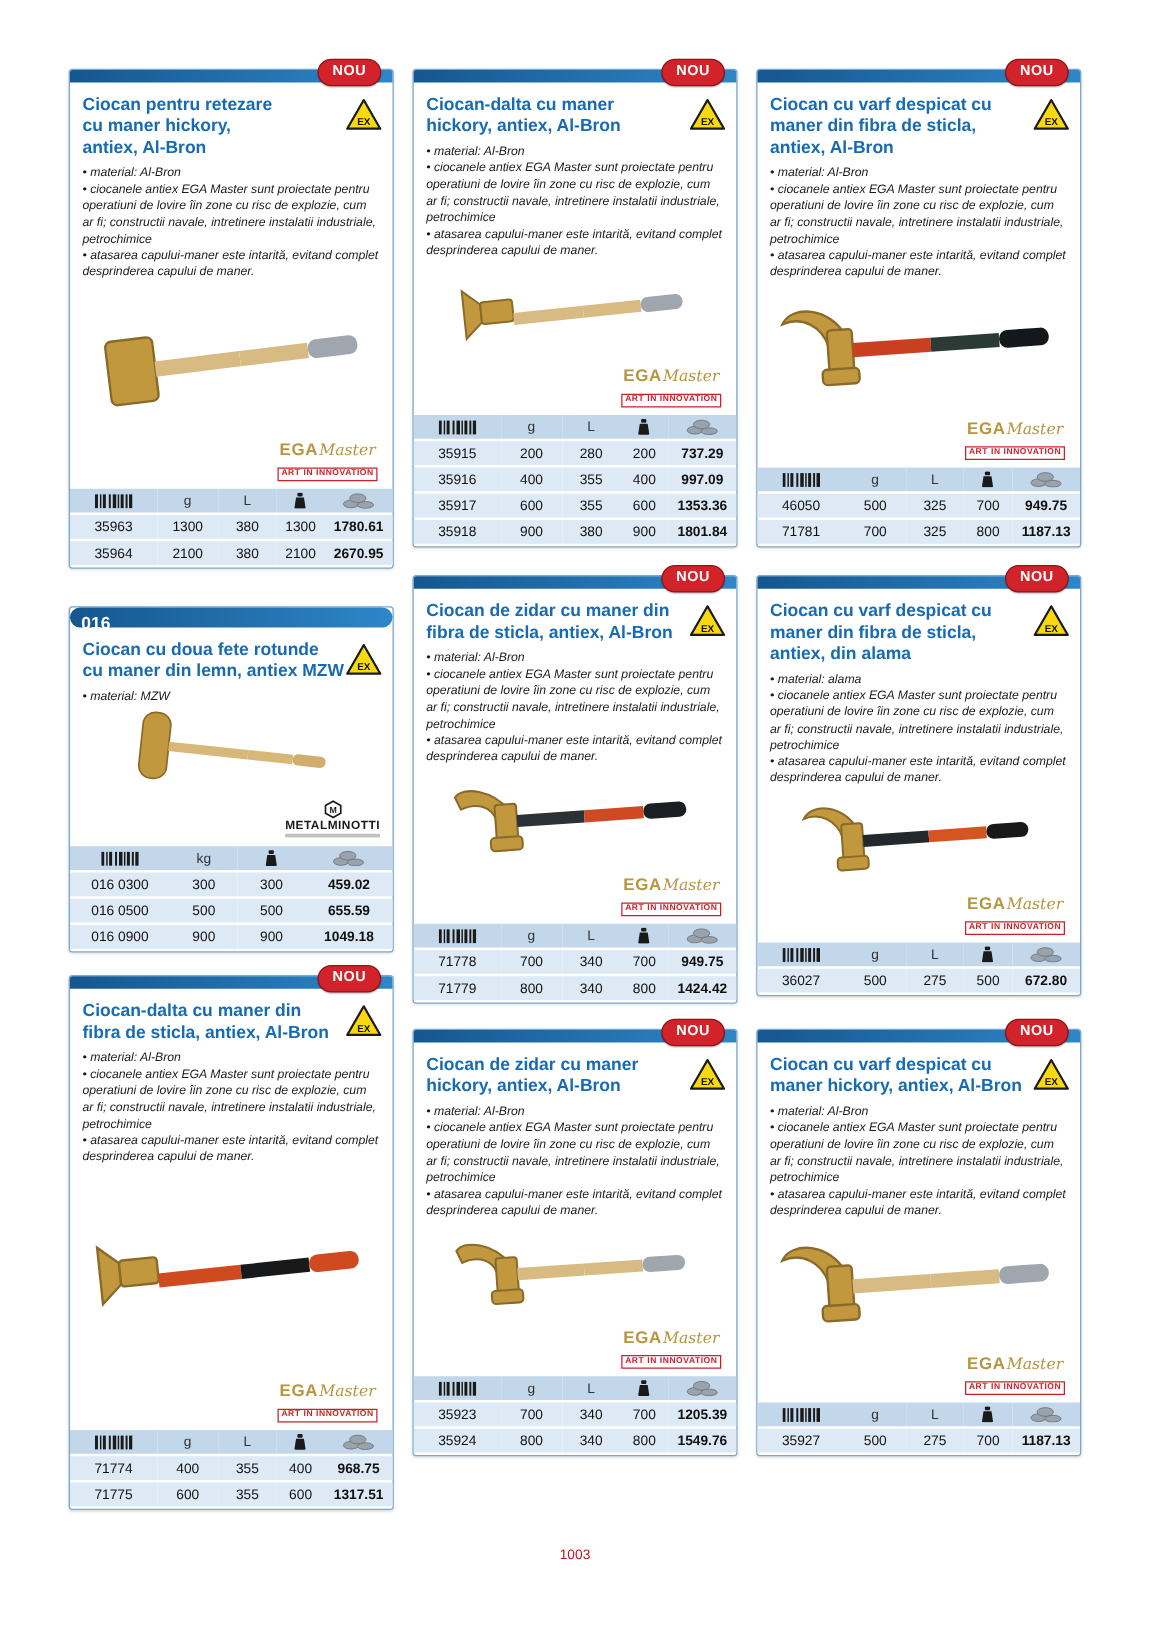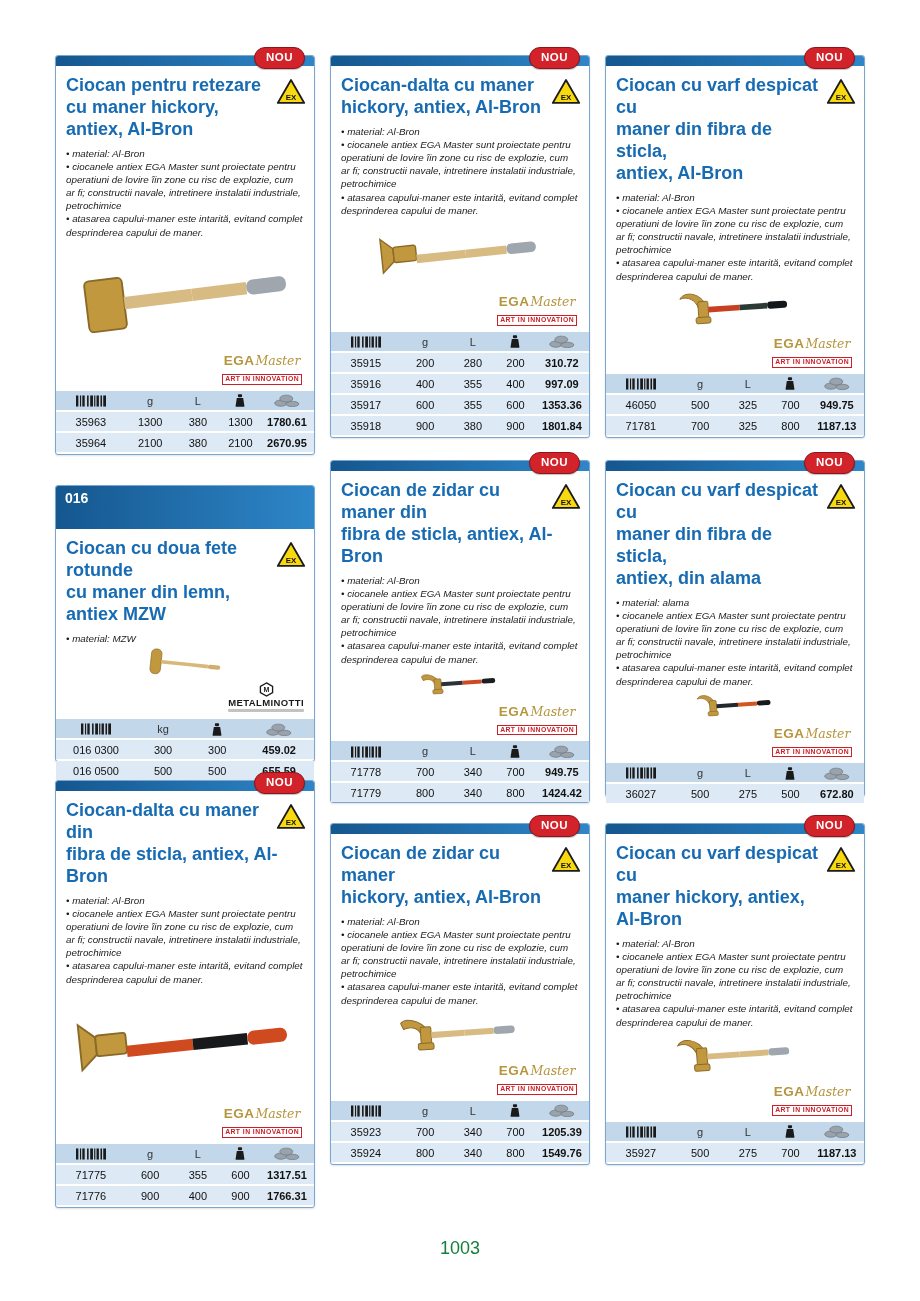--- a/index.html
+++ b/index.html
@@ -10,30 +10,30 @@
   #card-1{left:55px;top:55px;height:400px;}
   #card-2{left:330px;top:55px;height:383px;}
   #card-3{left:605px;top:55px;height:383px;}
   #card-4{left:55px;top:485px;height:277px;}
   #card-5{left:330px;top:460px;height:343px;}
   #card-6{left:605px;top:460px;height:337px;}
   #card-7{left:55px;top:780px;height:428px;}
   #card-8{left:330px;top:823px;height:342px;}
   #card-9{left:605px;top:823px;height:342px;}
   .topbar{height:10px;background:linear-gradient(90deg,#15578f,#2e86c8);border-radius:2px 2px 0 0;flex:none;}
-  .card.has-code .topbar{height:43px;}
+  .card.has-code .topbar{height:16px;border-radius:11px;}
   .code-label{display:none;}
   .card.has-code .code-label{display:block;color:#fff;font-weight:bold;font-size:14px;padding:4px 0 0 9px;}
   .nou{position:absolute;top:-9px;right:9px;background:#d2232a;color:#fff;font-weight:bold;
        font-size:11.5px;line-height:1;padding:4px 11px 4px;border-radius:11px;border:1px solid #8e1418;
        letter-spacing:.5px;box-shadow:0 1px 1px rgba(0,0,0,.25);}
   .inner{position:relative;flex:1;display:flex;flex-direction:column;min-height:0;}
   .ex{position:absolute;right:8px;top:12px;width:30px;height:27px;}
   .ex svg{width:100%;height:100%;}
-  .title{margin:9px 36px 5px 10px;color:#176bb3;font-size:18px;line-height:1.22;
+  .title{margin:9px 36px 5px 10px;color:#176bb3;font-size:14px;line-height:1.22;
          white-space:pre-line;font-weight:bold;}
   .bullets{margin:1px 10px 2px 10px;font-size:9.8px;font-style:italic;line-height:1.34;color:#1a1a1a;}
   .bullet::before{content:"• ";}
   .photo{flex:1;min-height:34px;display:flex;align-items:center;justify-content:center;overflow:hidden;}
   .photo svg{width:88%;max-height:96%;}
   .logo-ega{align-self:flex-end;text-align:center;margin:1px 12px 4px 0;line-height:1;}
   .ega-b{font-weight:800;color:#b6953e;font-size:13.5px;letter-spacing:.5px;}
   .ega-s{font-family:"DejaVu Serif",serif;font-style:italic;color:#b6953e;font-size:12.5px;margin-left:1px;}
   .ega-tag{color:#cc2027;border:1px solid #cc2027;font-size:6.8px;font-weight:bold;letter-spacing:.45px;
            padding:1px 2px;margin-top:1px;display:inline-block;}
@@ -45,21 +45,21 @@
   table.spec{width:100%;border-collapse:separate;border-spacing:0 2px;font-size:11px;table-layout:fixed;}
   table.spec th{background:#c3d7ea;height:19px;font-weight:normal;color:#333;text-align:center;padding:0;}
   table.spec td{background:#dde9f4;height:19px;text-align:center;padding:0;color:#111;}
   td.t-code,th.t-code{text-align:left;padding-left:8px;}
   td.t-code{font-weight:normal;}
   td.t-p{font-weight:bold;text-align:right;padding-right:7px;}
   th.t-p{text-align:right;padding-right:6px;}
   .i-bc{width:30px;height:12px;vertical-align:middle;}
   .i-wt{width:10px;height:13px;vertical-align:middle;}
   .i-co{width:26px;height:13px;vertical-align:middle;}
-  .pageno{position:absolute;left:0;right:0;top:1238px;text-align:center;font-size:18px;color:#15803d;}
+  .pageno{position:absolute;left:0;right:0;top:1238px;text-align:center;font-size:11px;color:#b91c1c;}
 </style>
 </head>
 <body>
 
 <div class="page">
   <div id="cards-root">
       <article class="card" id="card-1">
     <div class="topbar">
       
     </div>
@@ -230,21 +230,21 @@
                       </g>
                     </svg></th>
                 </tr>
               </thead>
               <tbody>
                 <tr>
       <td class="t-code">35915</td>
       <td>200</td>
                   <td>280</td>
                   <td>200</td>
-      <td class="t-p">310.72</td>
+      <td class="t-p">737.29</td>
                 </tr>
                 <tr>
       <td class="t-code">35916</td>
       <td>400</td>
                   <td>355</td>
                   <td>400</td>
       <td class="t-p">997.09</td>
                 </tr>
                 <tr>
       <td class="t-code">35917</td>
@@ -721,32 +721,32 @@
                       <g fill="#9aa3ab" stroke="#707a83" stroke-width="1">
                         <ellipse cx="9" cy="12" rx="8" ry="4"></ellipse>
                         <ellipse cx="24" cy="13" rx="8.5" ry="3.5"></ellipse>
                         <ellipse cx="16" cy="6" rx="8.5" ry="4.5"></ellipse>
                       </g>
                     </svg></th>
                 </tr>
               </thead>
               <tbody>
                 <tr>
+      <td class="t-code">71774</td>
+      <td>400</td>
+                  <td>355</td>
+                  <td>400</td>
+      <td class="t-p">968.75</td>
+                </tr>
+                <tr>
       <td class="t-code">71775</td>
       <td>600</td>
                   <td>355</td>
                   <td>600</td>
       <td class="t-p">1317.51</td>
-                </tr>
-                <tr>
-      <td class="t-code">71776</td>
-      <td>900</td>
-                  <td>400</td>
-                  <td>900</td>
-      <td class="t-p">1766.31</td>
                 </tr>
               </tbody>
             </table>
           </div>
     </div>
   </article>
       <article class="card" id="card-8">
     <div class="topbar">
       
     </div>

